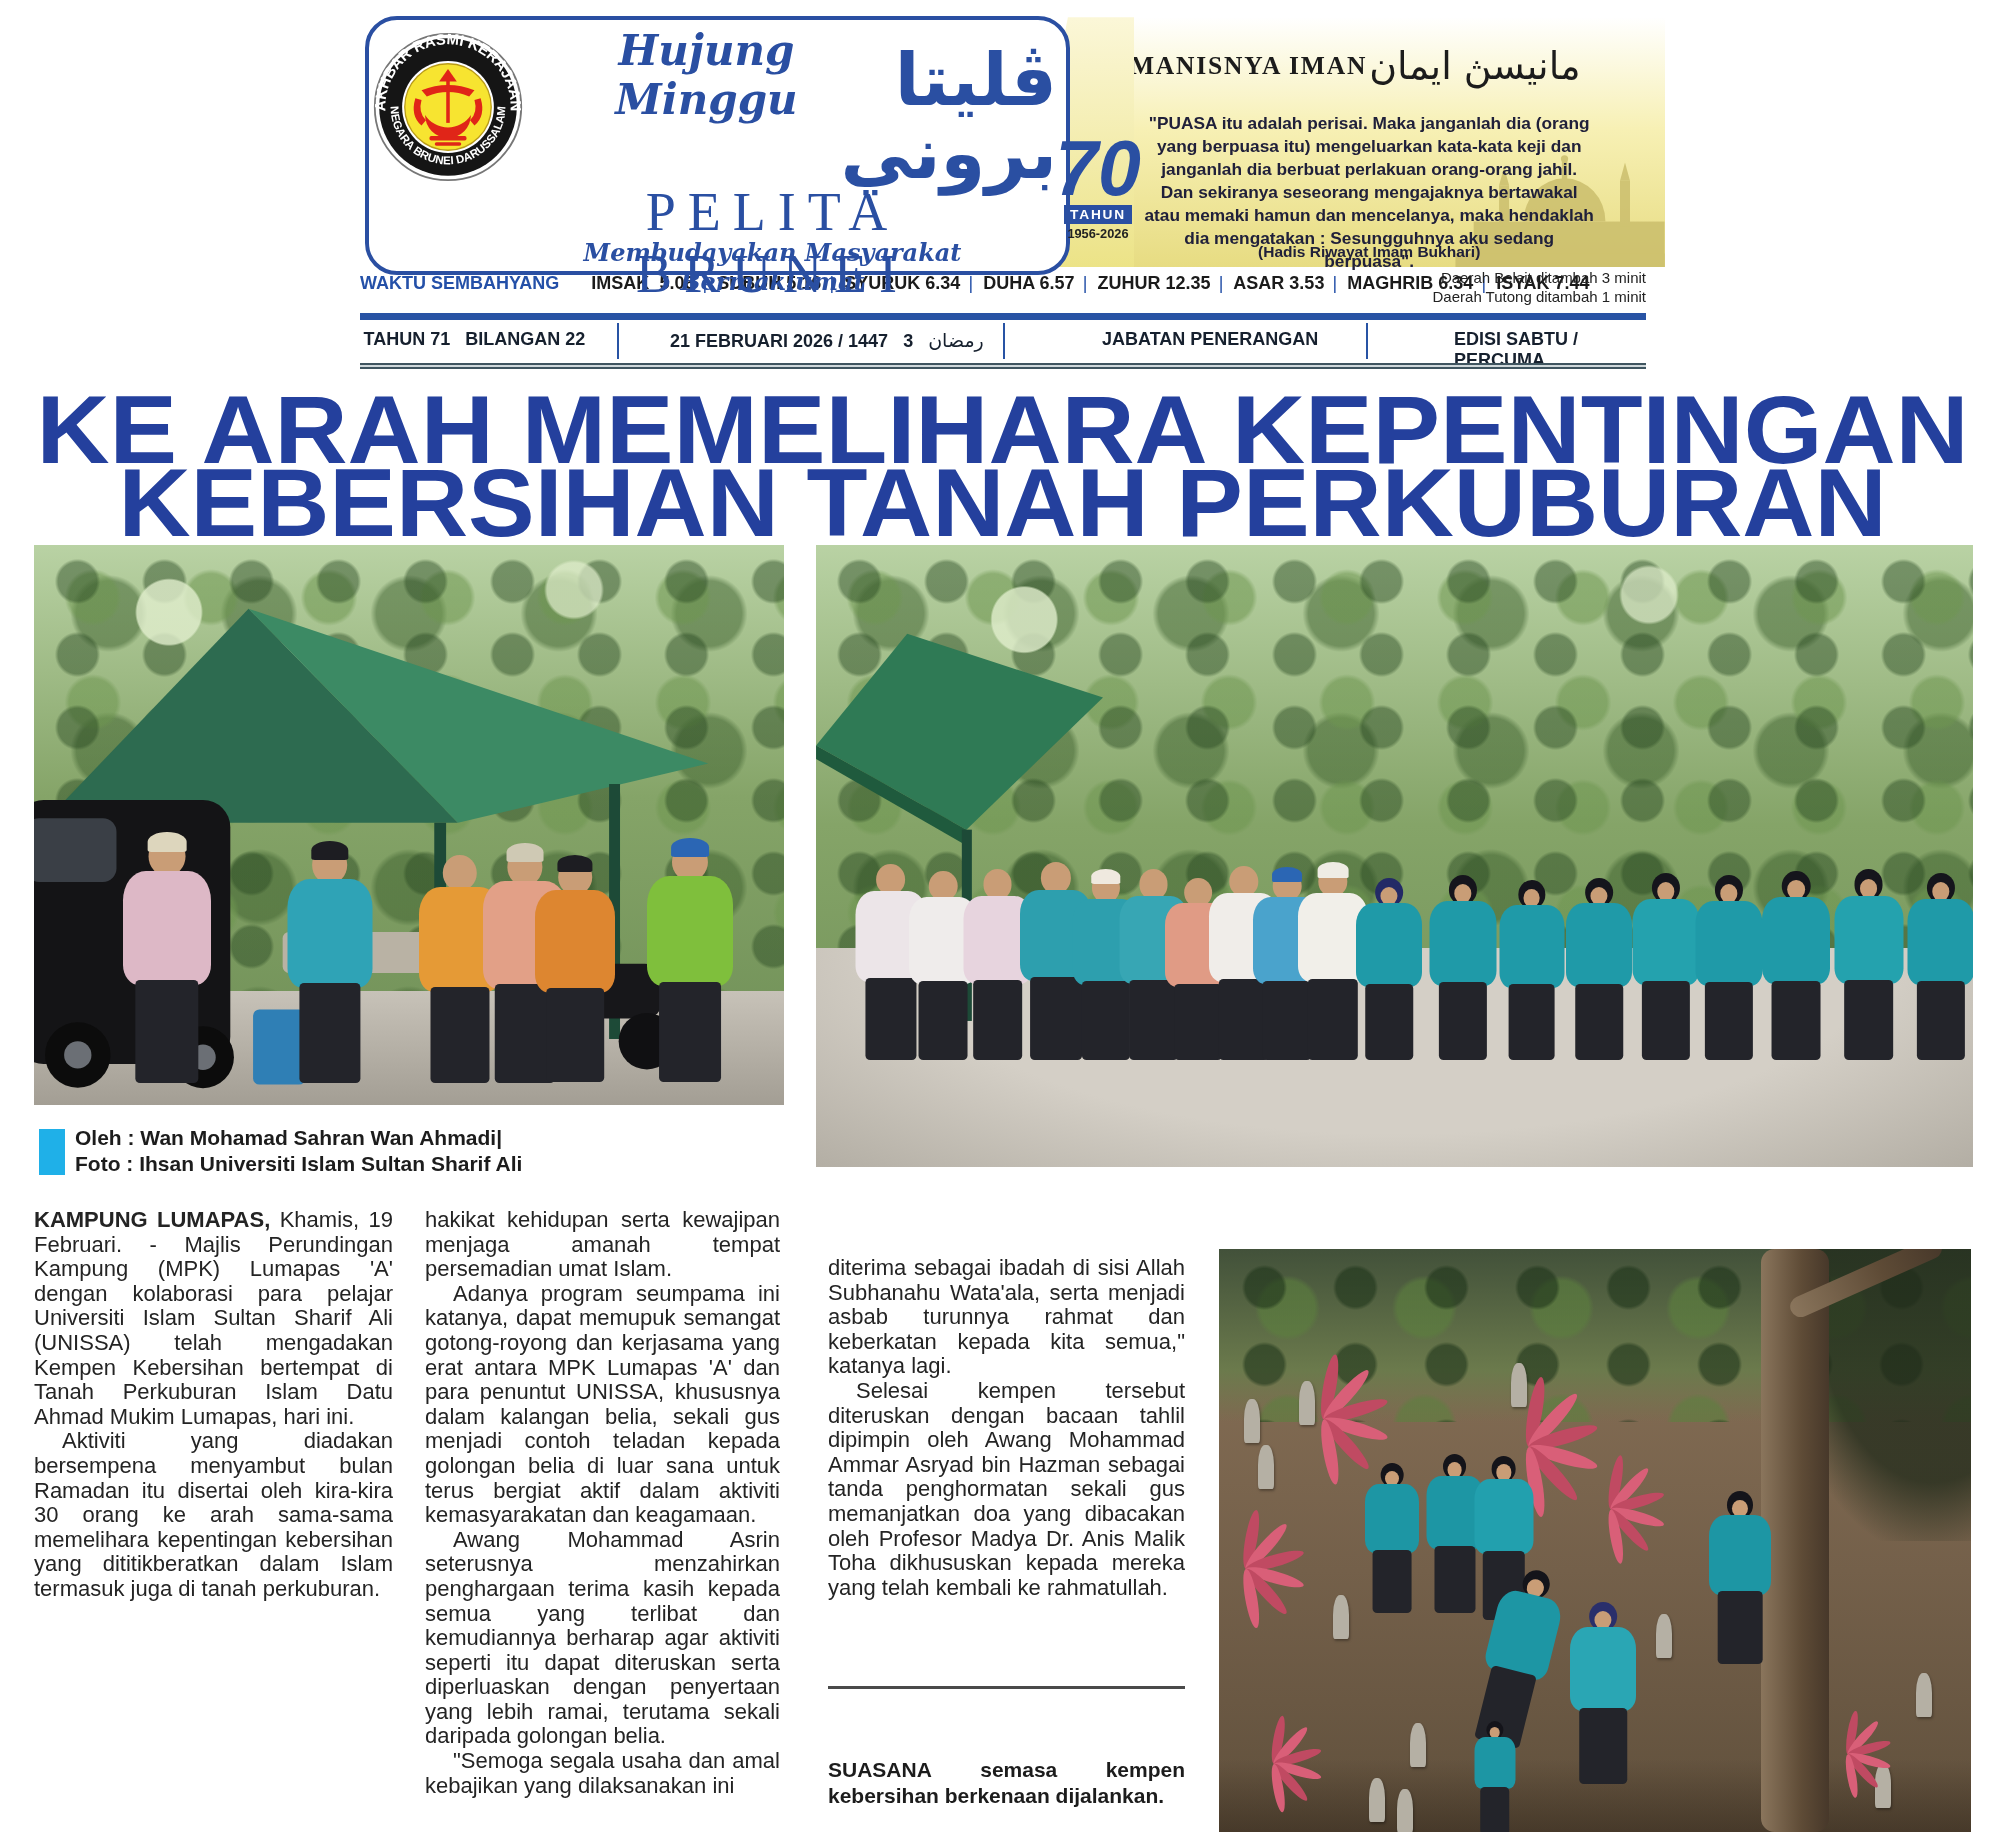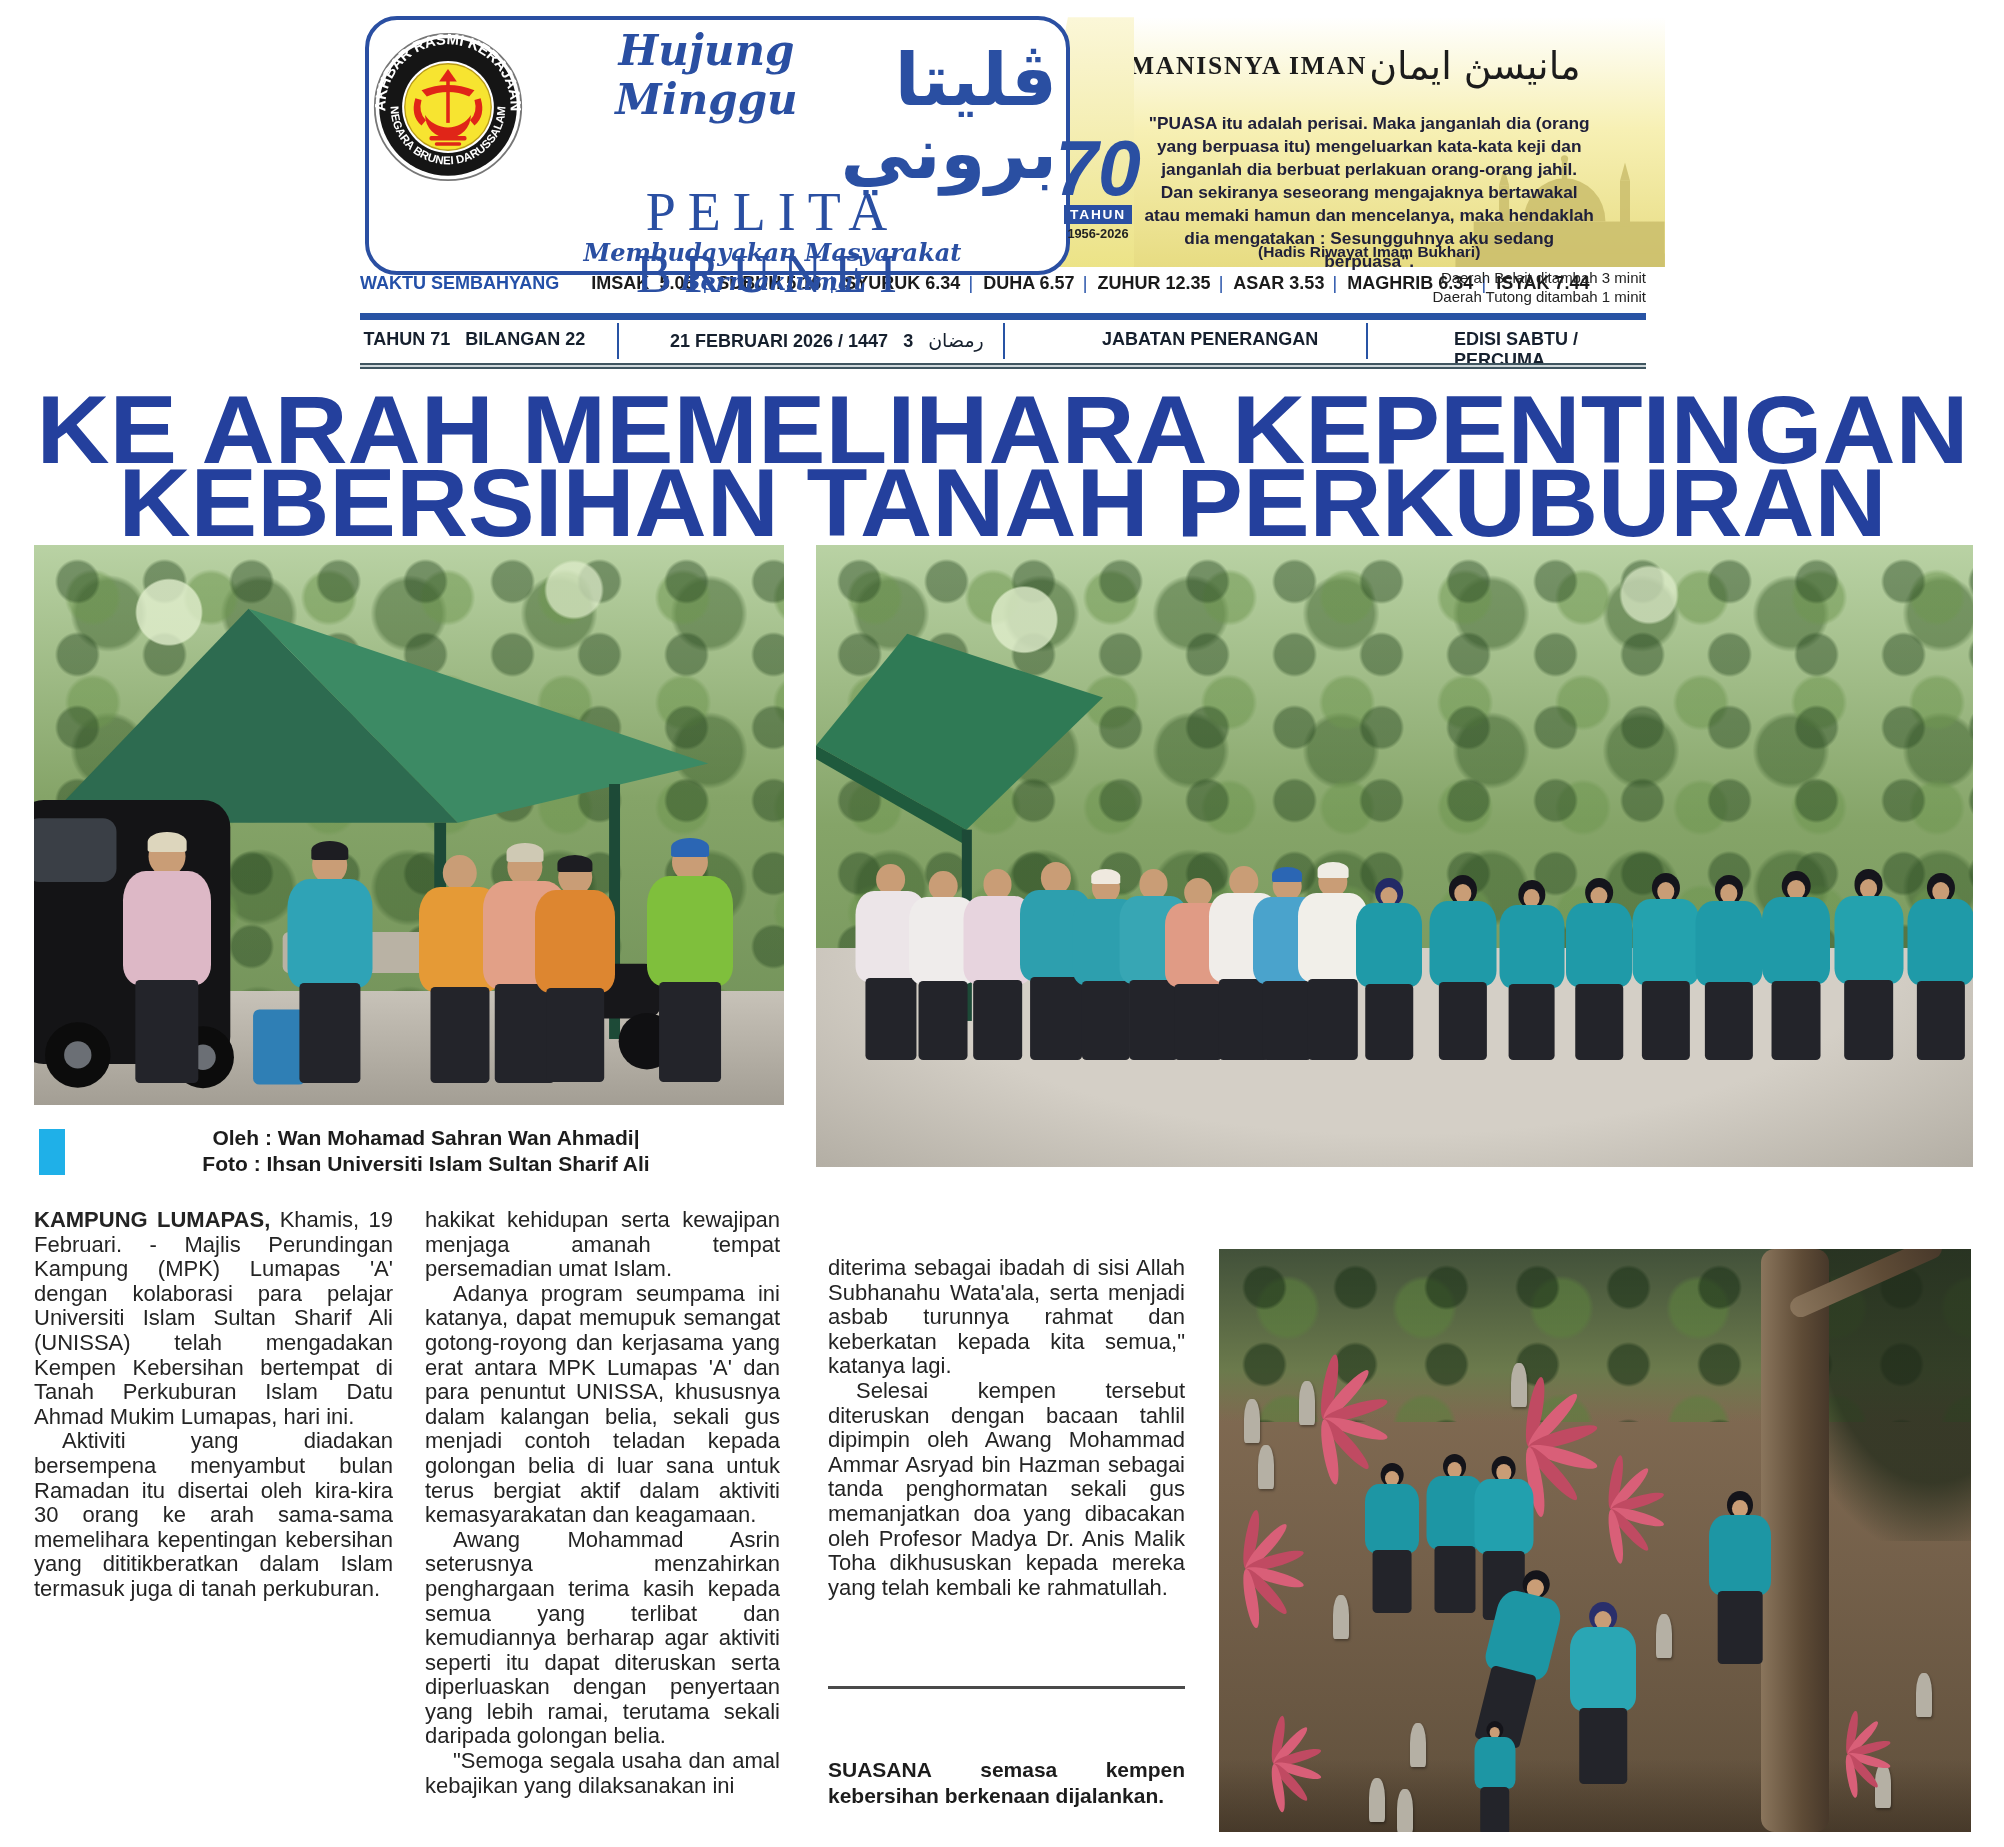--- a/index.html
+++ b/index.html
@@ -96,21 +96,21 @@
   .fg-legs{position:absolute;top:58%;left:50%;transform:translateX(-50%);
            width:72%;height:42%;border-radius:4.6px;}
   .stone{position:absolute;background:#b5b0a4;border-radius:45% 45% 12% 12%;
            box-shadow:0.9px 1.8px 2.7px rgba(0,0,0,.35);z-index:4;}
   .leaf{position:absolute;width:50px;height:12px;border-radius:50%;
            background:#d95f78;z-index:5;}
   .trunk{position:absolute;border-radius:13.7px;
            background:linear-gradient(90deg,#8a755c,#5e4b36 60%,#47382a);z-index:5;}
 
   
-  .byline{position:absolute;left:39px;top:1125px;width:738px;text-align:center;}
+  .byline{position:absolute;left:39px;top:1125px;width:738px;}
   .by-sq{position:absolute;left:0;top:3.6px;width:26.4px;height:46px;background:#1fb0e8;}
   .by-text{margin-left:36px;font-size:21px;line-height:25.5px;font-weight:700;color:#1c1c1c;}
   .caption-top{position:absolute;left:820px;top:1181px;width:1153px;
            font-size:20.5px;line-height:26px;font-weight:700;color:#1c1c1c;text-align:justify;}
   .col{position:absolute;top:1208px;font-size:22px;line-height:24.6px;color:#242424;
            text-align:justify;overflow:hidden;}
   .col p{margin:0;text-indent:28px;}
   .col p.lead{text-indent:0;}
   #col1{left:34px;width:359px;height:624px;}
   #col2{left:425px;width:355px;height:633px;}

